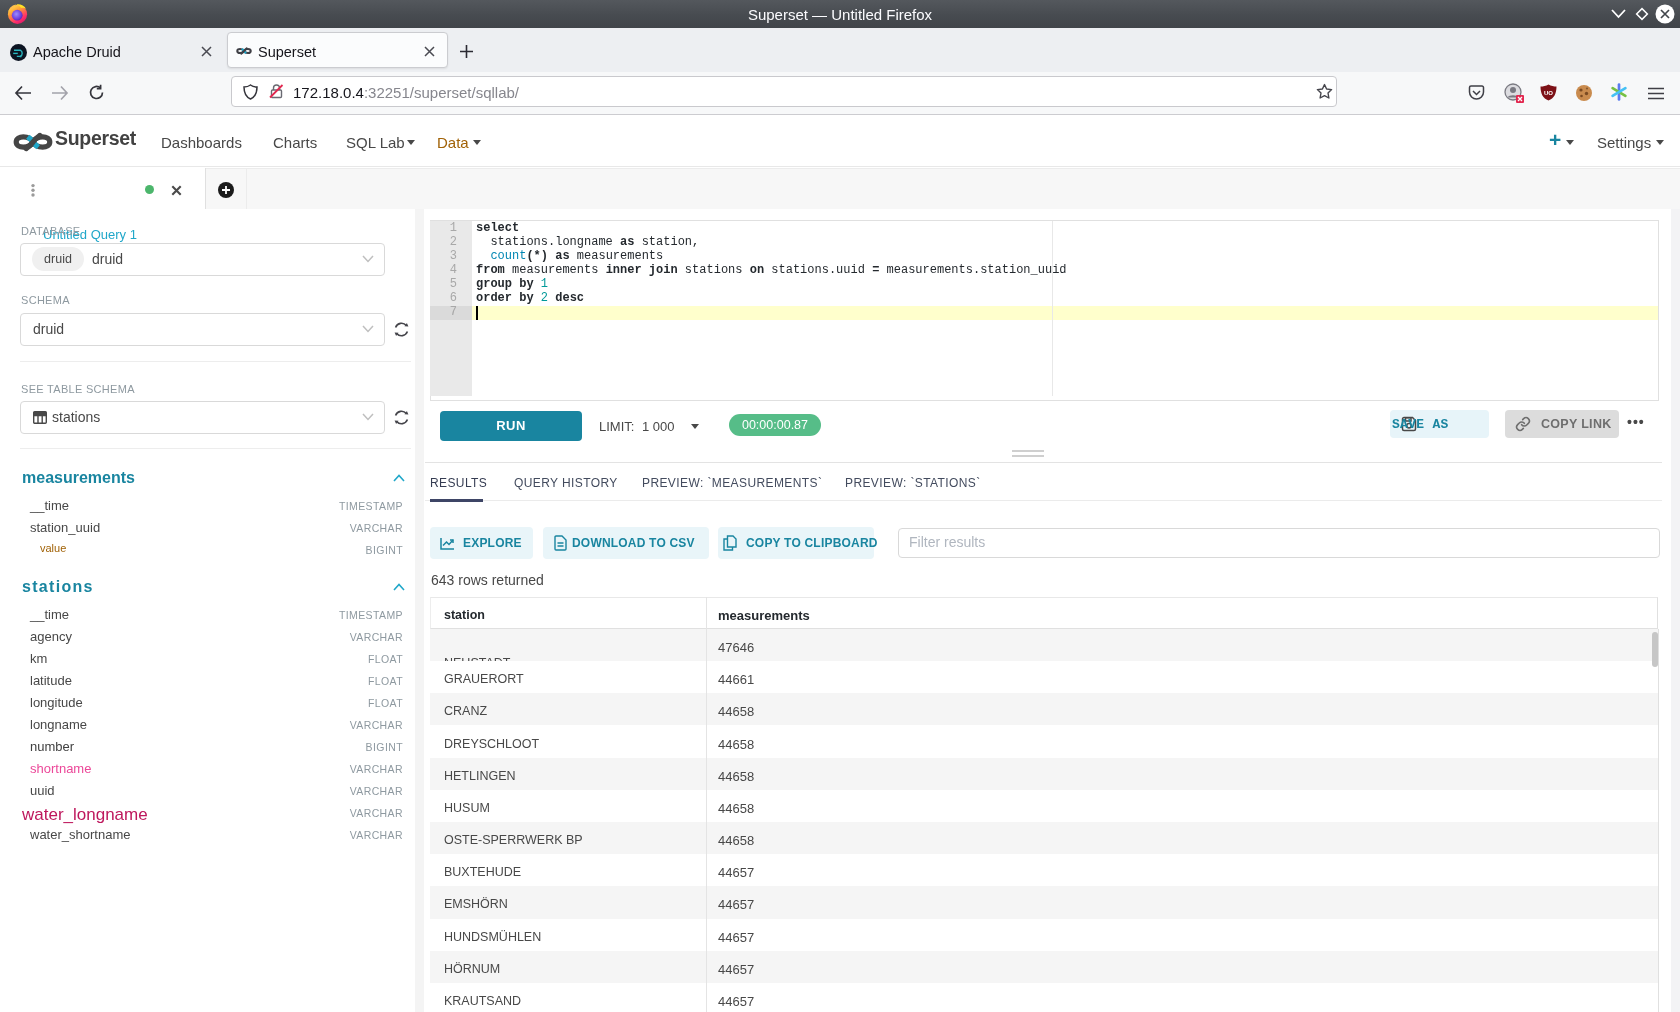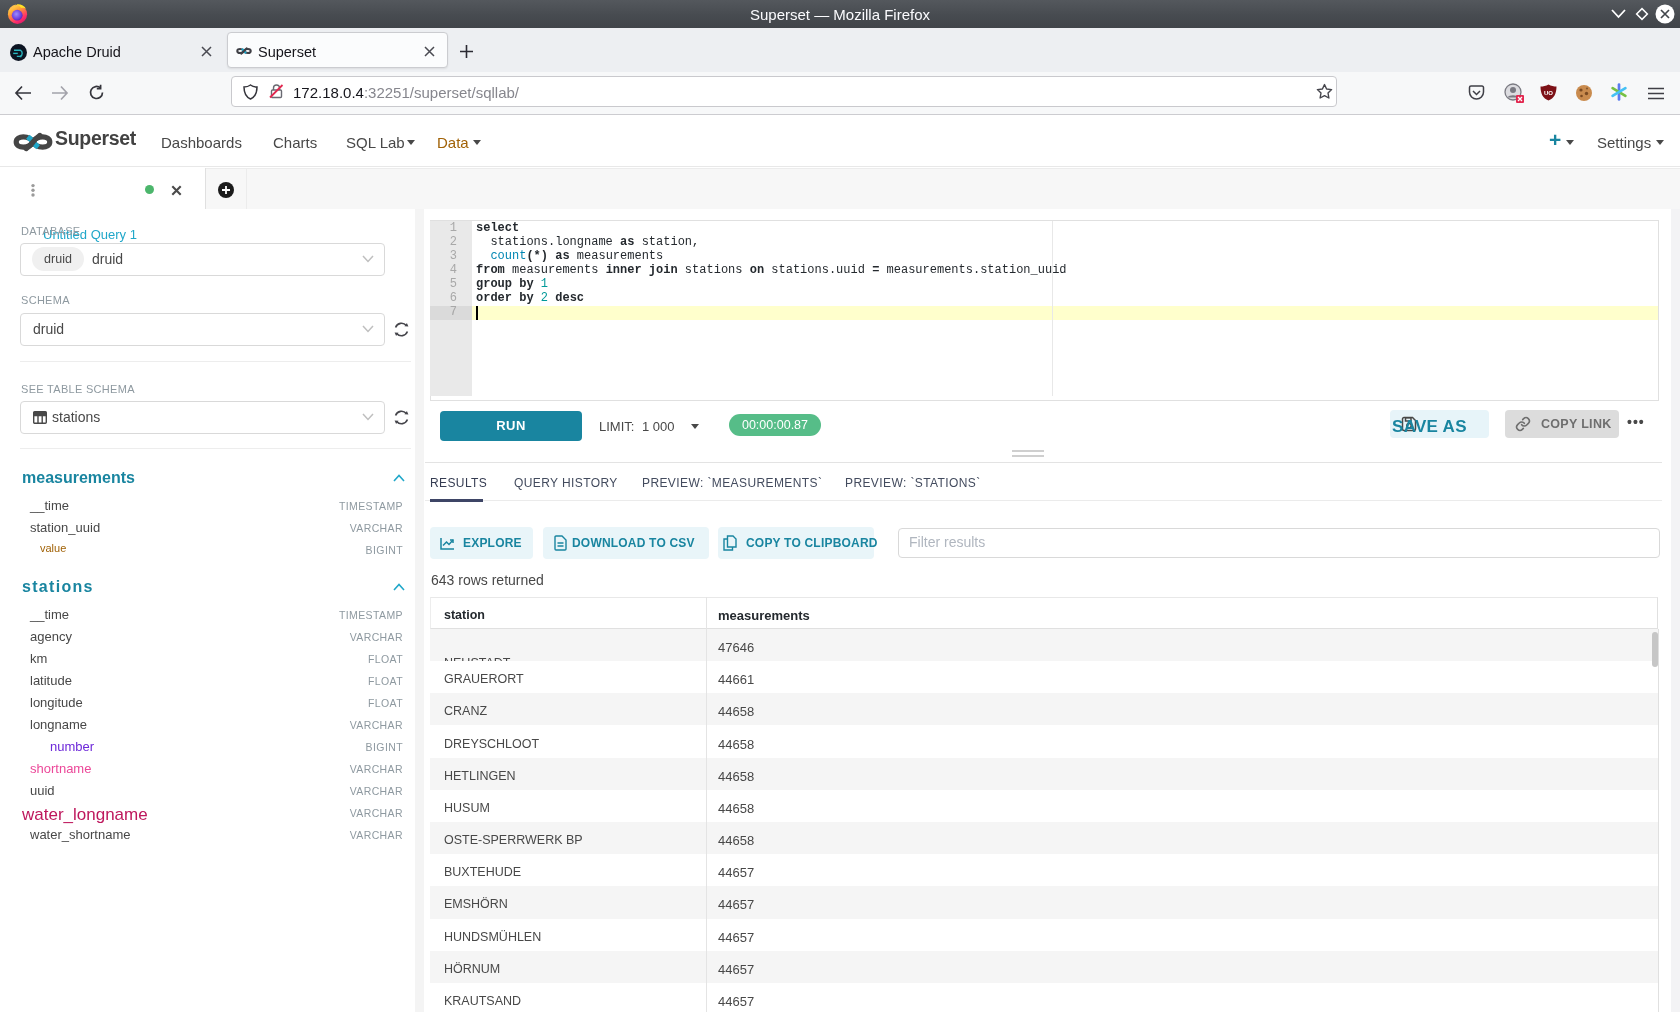--- a/index.html
+++ b/index.html
@@ -26,21 +26,21 @@
           <stop offset="70%" stop-color="#6f42e0"></stop>
           <stop offset="100%" stop-color="#5a27b8"></stop>
       </radialGradient>
     </defs>
     <circle cx="11.5" cy="12.3" r="9.6" fill="url(#ffo)"></circle>
     <circle cx="11.2" cy="13.2" r="5.4" fill="url(#ffi)"></circle>
     <path d="M2.2 9.5 C3.5 5.5 6.5 2.8 10.5 2.4 C8.3 3.6 7.3 5.2 7 7 C5.2 7.1 3.4 8 2.2 9.5 Z" fill="#ffbd4f"></path>
     <path d="M10.5 2.4 C14 1.8 18.5 3.4 20.3 7.4 C18.6 5.9 16.8 5.6 15.4 5.9 C13.8 4 11.9 3.1 10.5 2.4 Z" fill="#ffe226"></path>
   </svg>
 </div>
-<div class="abs" style="left:0;top:6px;width:1680px;text-align:center;color:#fbfbfe;font-size:15px;">Superset — Mozilla Firefox</div>
+<div class="abs" style="left:0;top:6px;width:1680px;text-align:center;color:#fbfbfe;font-size:15px;">Superset — Untitled Firefox</div>
 <svg class="abs" style="left:1610px;top:8px;" width="17" height="12" viewBox="0 0 17 12">
     <polyline points="2,2 8.5,9 15,2" fill="none" stroke="#fff" stroke-width="1.8"></polyline>
   </svg>
 <svg class="abs" style="left:1634px;top:6px;" width="16" height="16" viewBox="0 0 16 16">
     <rect x="4.2" y="4.2" width="7.6" height="7.6" fill="none" stroke="#fff" stroke-width="1.5" transform="rotate(45 8 8)"></rect>
   </svg>
 <svg class="abs" style="left:1655px;top:4px;" width="20" height="20" viewBox="0 0 20 20">
     <circle cx="10" cy="10" r="9.5" fill="#fff"></circle>
     <path d="M6 6 L14 14 M14 6 L6 14" stroke="#42464b" stroke-width="1.7"></path>
   </svg>
@@ -240,21 +240,21 @@
 <div class="abs" style="left:30px;top:629.0px;font-size:13px;color:#484848;">agency</div>
 <div class="abs" style="left:203px;top:631.0px;width:200px;text-align:right;font-size:10.5px;color:#8e99a0;letter-spacing:0.4px;">VARCHAR</div>
 <div class="abs" style="left:30px;top:651.0px;font-size:13px;color:#484848;">km</div>
 <div class="abs" style="left:203px;top:653.0px;width:200px;text-align:right;font-size:10.5px;color:#8e99a0;letter-spacing:0.4px;">FLOAT</div>
 <div class="abs" style="left:30px;top:673.0px;font-size:13px;color:#484848;">latitude</div>
 <div class="abs" style="left:203px;top:675.0px;width:200px;text-align:right;font-size:10.5px;color:#8e99a0;letter-spacing:0.4px;">FLOAT</div>
 <div class="abs" style="left:30px;top:695.0px;font-size:13px;color:#484848;">longitude</div>
 <div class="abs" style="left:203px;top:697.0px;width:200px;text-align:right;font-size:10.5px;color:#8e99a0;letter-spacing:0.4px;">FLOAT</div>
 <div class="abs" style="left:30px;top:717.0px;font-size:13px;color:#484848;">longname</div>
 <div class="abs" style="left:203px;top:719.0px;width:200px;text-align:right;font-size:10.5px;color:#8e99a0;letter-spacing:0.4px;">VARCHAR</div>
-<div class="abs" style="left:30px;top:739.0px;font-size:13px;color:#6d28d9;margin-left:20px;">number</div>
+<div class="abs" style="left:30px;top:739.0px;font-size:13px;color:#404040;">number</div>
 <div class="abs" style="left:203px;top:741.0px;width:200px;text-align:right;font-size:10.5px;color:#8e99a0;letter-spacing:0.4px;">BIGINT</div>
 <div class="abs" style="left:30px;top:761.0px;font-size:13px;color:#ec4899;">shortname</div>
 <div class="abs" style="left:203px;top:763.0px;width:200px;text-align:right;font-size:10.5px;color:#8e99a0;letter-spacing:0.4px;">VARCHAR</div>
 <div class="abs" style="left:30px;top:783.0px;font-size:13px;color:#484848;">uuid</div>
 <div class="abs" style="left:203px;top:785.0px;width:200px;text-align:right;font-size:10.5px;color:#8e99a0;letter-spacing:0.4px;">VARCHAR</div>
 <div class="abs" style="left:22px;top:805.0px;font-size:17px;color:#be185d;">water_longname</div>
 <div class="abs" style="left:203px;top:807.0px;width:200px;text-align:right;font-size:10.5px;color:#8e99a0;letter-spacing:0.4px;">VARCHAR</div>
 <div class="abs" style="left:30px;top:827.0px;font-size:13px;color:#484848;">water_shortname</div>
 <div class="abs" style="left:203px;top:829.0px;width:200px;text-align:right;font-size:10.5px;color:#8e99a0;letter-spacing:0.4px;">VARCHAR</div>
 
@@ -276,21 +276,21 @@
 <div class="abs" style="left:599px;top:419px;font-size:13px;color:#484848;">LIMIT:</div>
 <div class="abs" style="left:642px;top:419px;font-size:13px;color:#484848;">1 000</div>
 <div class="abs" style="left:691px;top:424px;width:0;height:0;border:4px solid transparent;border-top:5px solid #484848;"></div>
 <div class="abs" style="left:729px;top:414px;width:92px;height:22px;background:#56bd88;border-radius:11px;color:#fff;font-size:12.5px;text-align:center;line-height:22px;">00:00:00.87</div>
 <div class="abs" style="left:1390px;top:410px;width:99px;height:28px;background:#e7f4f9;border-radius:4px;"></div>
 <svg class="abs" style="left:1401px;top:416px;" width="16" height="16" viewBox="0 0 16 16">
   <path d="M1.5 3 a1.5 1.5 0 0 1 1.5-1.5 h8.5 L14.5 4.5 V13 a1.5 1.5 0 0 1 -1.5 1.5 h-10 a1.5 1.5 0 0 1 -1.5 -1.5 Z" fill="none" stroke="#484848" stroke-width="1.5"></path>
   <circle cx="8" cy="9.8" r="2.2" fill="none" stroke="#484848" stroke-width="1.5"></circle>
   <rect x="4.5" y="1.8" width="5.5" height="3.2" fill="none" stroke="#484848" stroke-width="1.5"></rect>
 </svg>
-<div class="abs" style="left:1392px;top:417px;font-size:17px;font-weight:bold;color:#1985a0;letter-spacing:0.3px;">SAVE AS</div>
+<div class="abs" style="left:1392px;top:417px;font-size:13px;font-weight:bold;color:#1985a0;letter-spacing:0.3px;font-family:Liberation Mono, monospace;">SAVE AS</div>
 <div class="abs" style="left:1505px;top:410px;width:114px;height:28px;background:#dcdcdc;border-radius:4px;"></div>
 <svg class="abs" style="left:1515px;top:416px;" width="16" height="16" viewBox="0 0 24 24">
   <g fill="none" stroke="#6e6e6e" stroke-width="2.4" stroke-linecap="round">
     <path d="M10 13 a5 5 0 0 0 7.54 .54 l2.5 -2.5 a5 5 0 0 0 -7.07 -7.07 l-1.42 1.41"></path>
     <path d="M14 11 a5 5 0 0 0 -7.54 -.54 l-2.5 2.5 a5 5 0 0 0 7.07 7.07 l1.42 -1.41"></path>
   </g>
 </svg>
 <div class="abs" style="left:1541px;top:417px;font-size:12.5px;font-weight:bold;color:#6e6e6e;letter-spacing:0.3px;">COPY LINK</div>
 <div class="abs" style="left:1627px;top:414px;font-size:14px;font-weight:bold;color:#484848;letter-spacing:1px;">•••</div>
 

